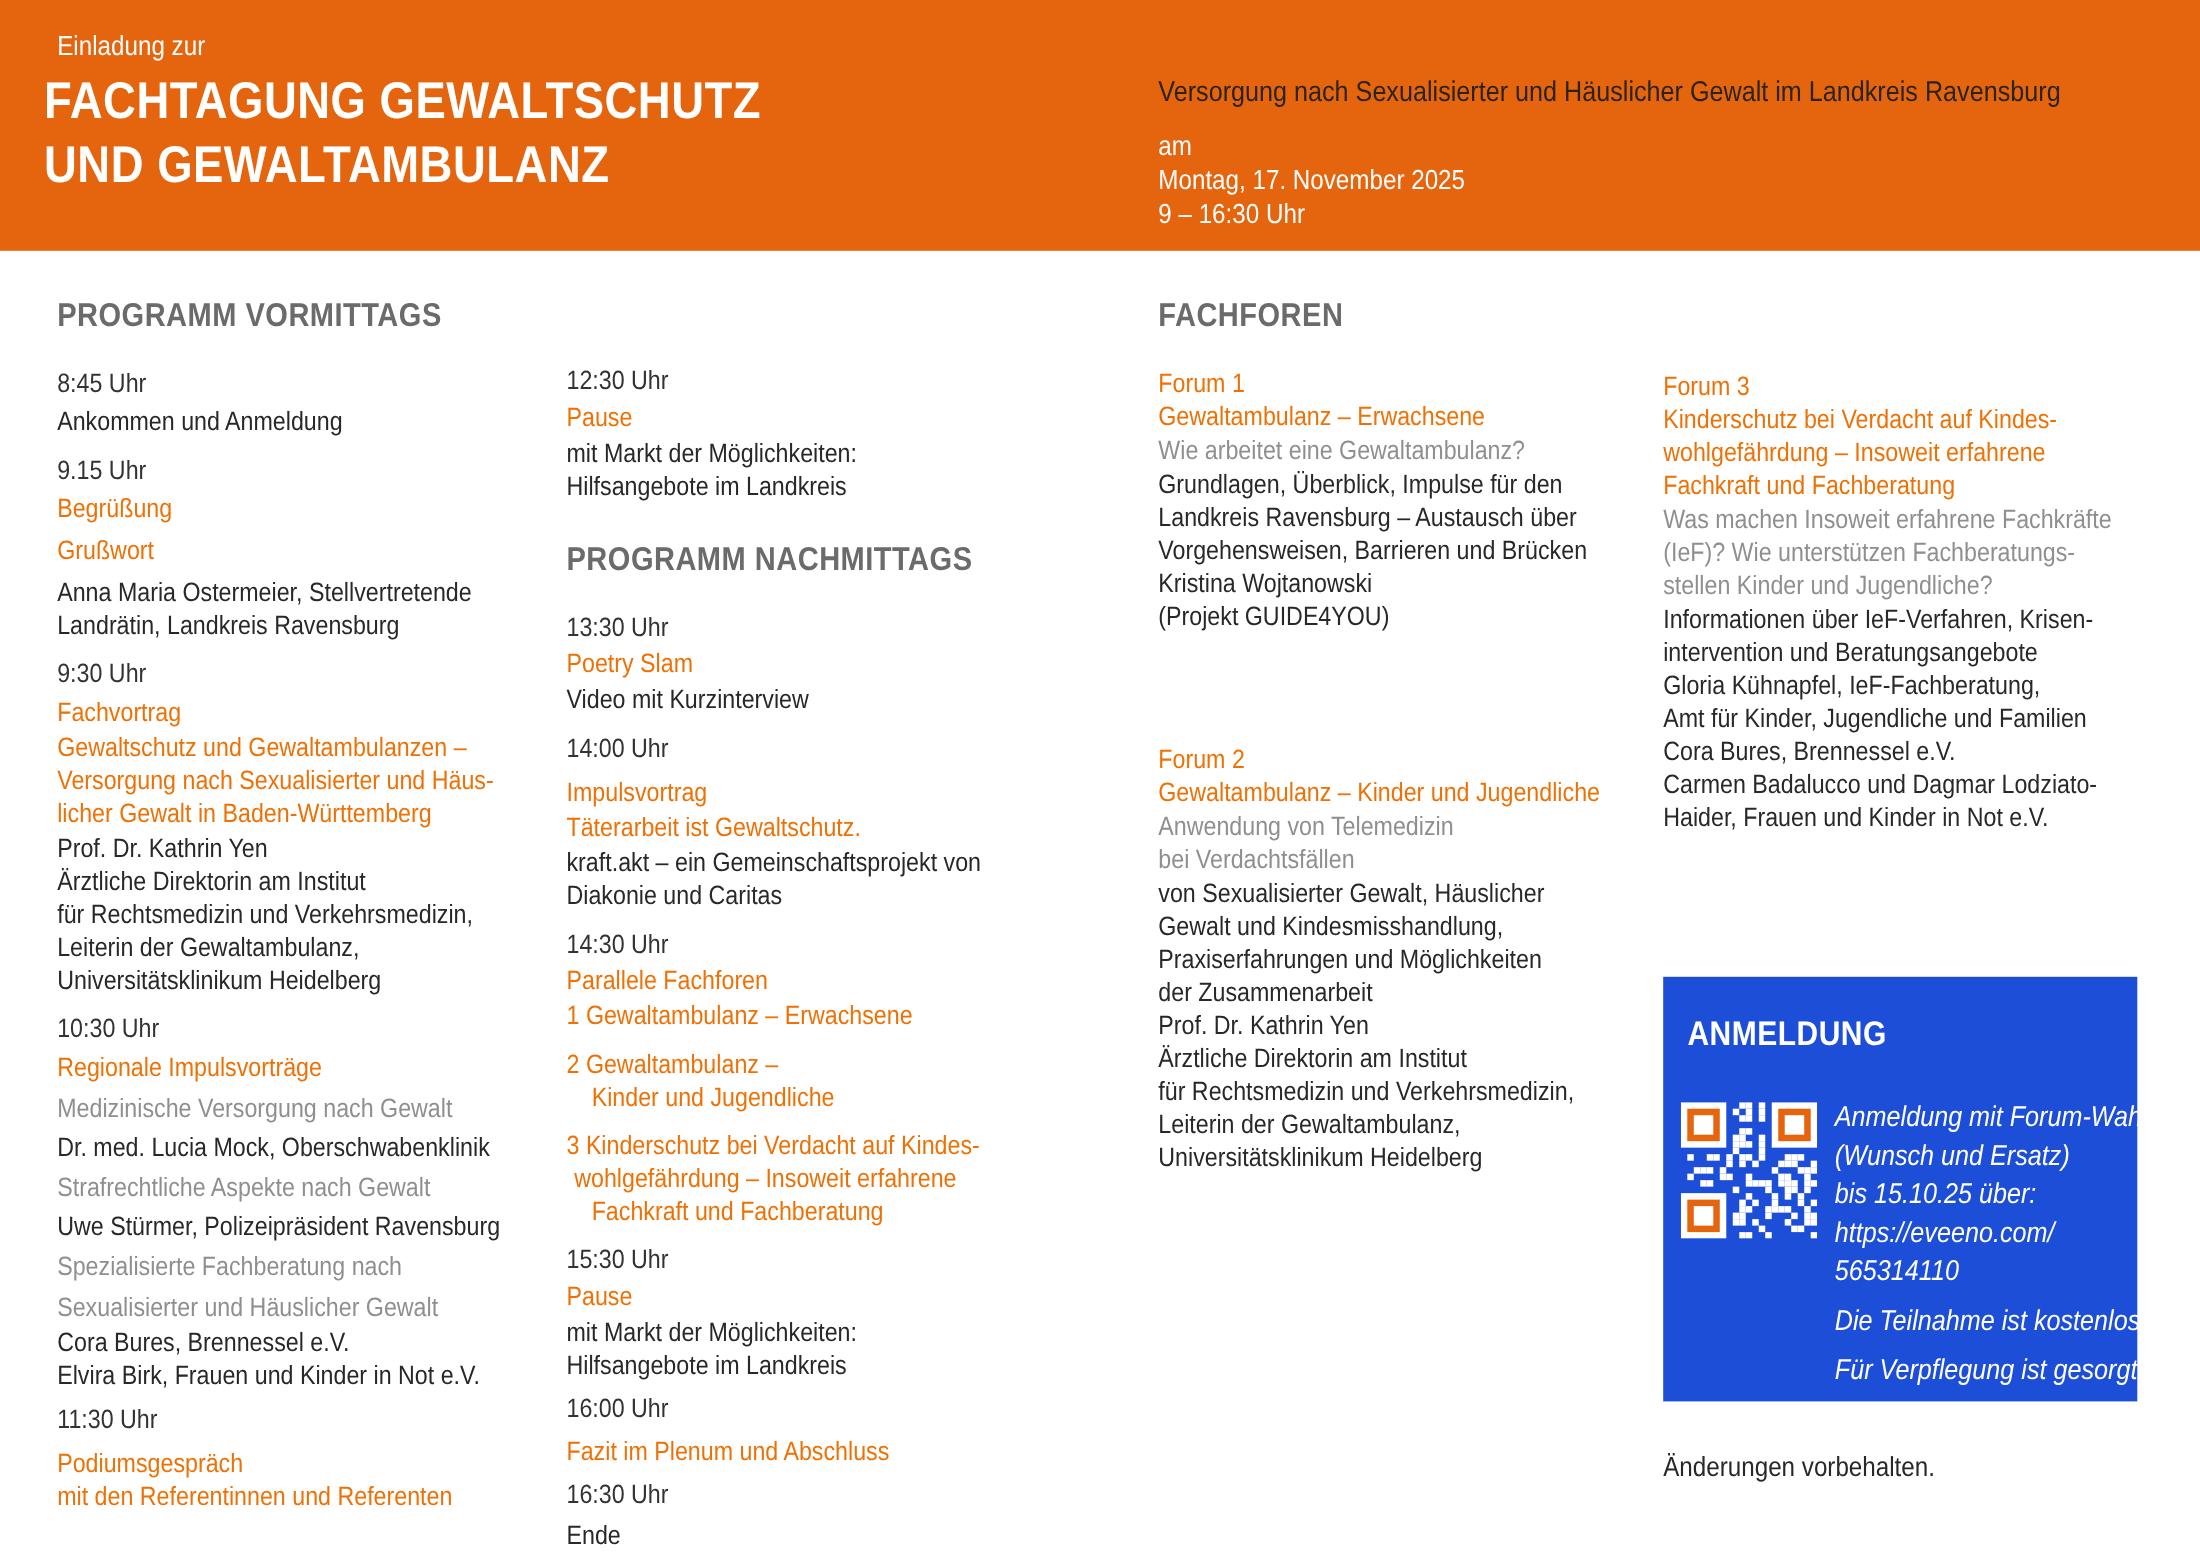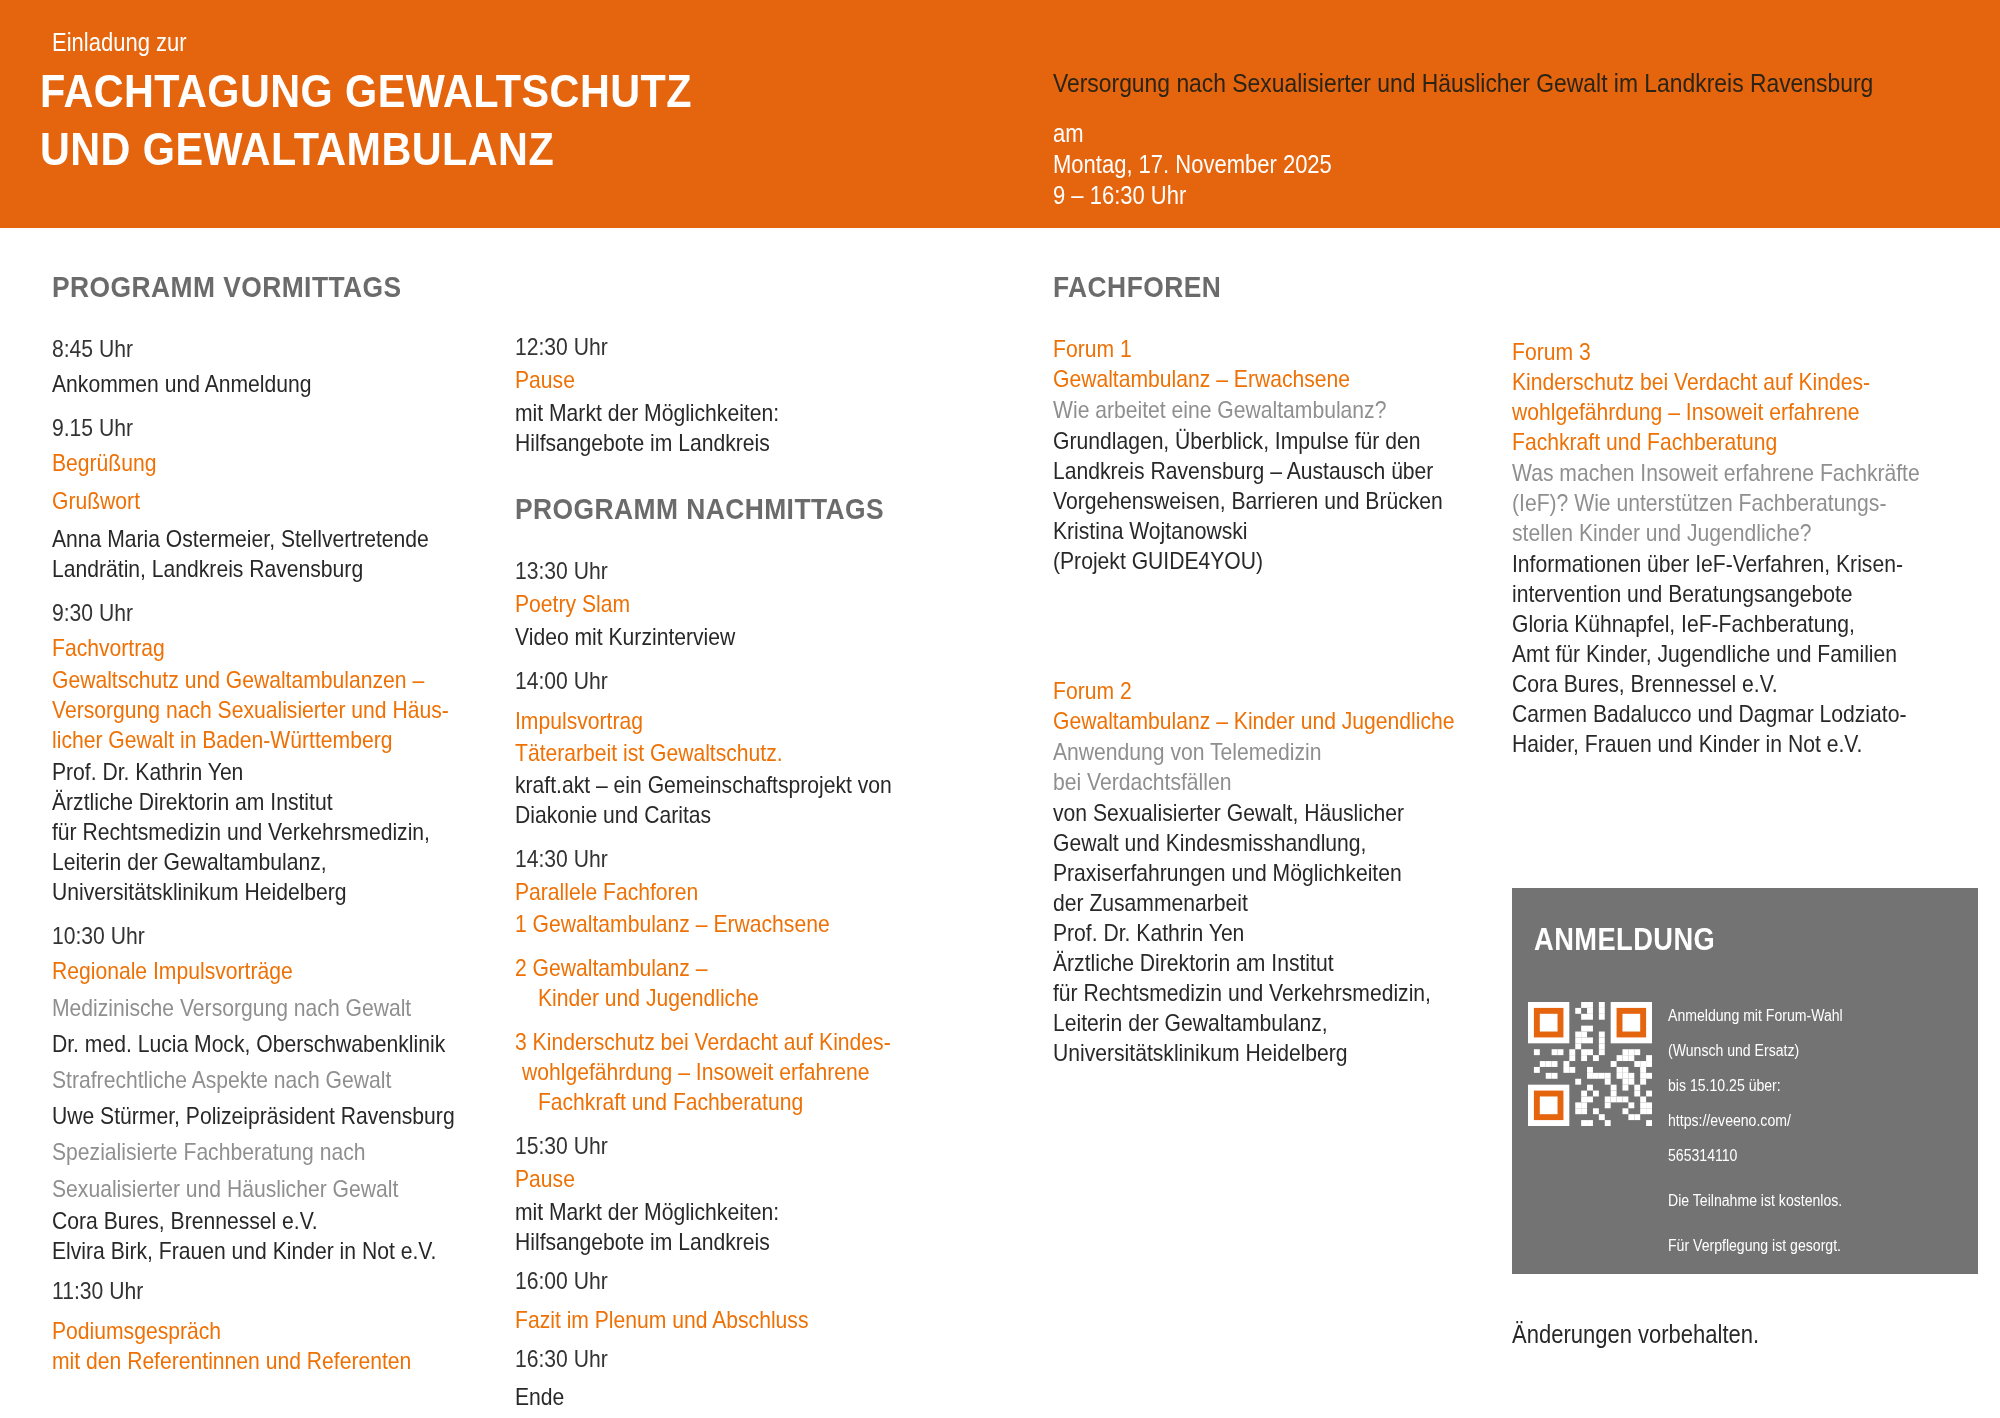--- a/index.html
+++ b/index.html
@@ -25,24 +25,24 @@
   .para:first-child{margin-top:0;}
   .line{white-space:nowrap;font-size:24px;line-height:30px;}
   .role-h .line{font-size:30px;line-height:34px;font-weight:bold;color:#6B6B6B;letter-spacing:.5px;}
   .role-h{margin-bottom:30px;}
   .role-t{margin-top:14px;}
   .role-t .line{color:#333333;}
   .role-o .line{color:#EE7105;}
   .role-b .line{color:#282828;}
   .role-g .line{color:#8F8F8F;}
   
-  .anmeldung-box{position:absolute;left:1512px;top:888px;width:466px;height:386px;background:#737373;color:#fff;}
+  .anmeldung-box{position:absolute;left:1512px;top:888px;width:431px;height:386px;background:#1d4ed8;color:#fff;}
   .anmeldung-title{position:absolute;left:22px;top:34px;font-size:31px;font-weight:bold;letter-spacing:.5px;white-space:nowrap;}
   .qr{position:absolute;left:16px;top:114px;width:124px;height:124px;}
-  .reg-block{position:absolute;left:156px;top:110px;font-size:16px;line-height:35px;white-space:nowrap;}
+  .reg-block{position:absolute;left:156px;top:110px;font-size:26px;line-height:35px;white-space:nowrap;font-style:italic;}
   .reg-note{margin-top:10px;}
   .footer-note{position:absolute;left:1512px;top:1320px;font-size:25px;color:#282828;white-space:nowrap;}
 </style>
 </head>
 <body>
 
 <div class="band">
   <div class="eyebrow cond">Einladung zur</div>
   <div class="main-title">
     <div class="cond">FACHTAGUNG GEWALTSCHUTZ</div>

